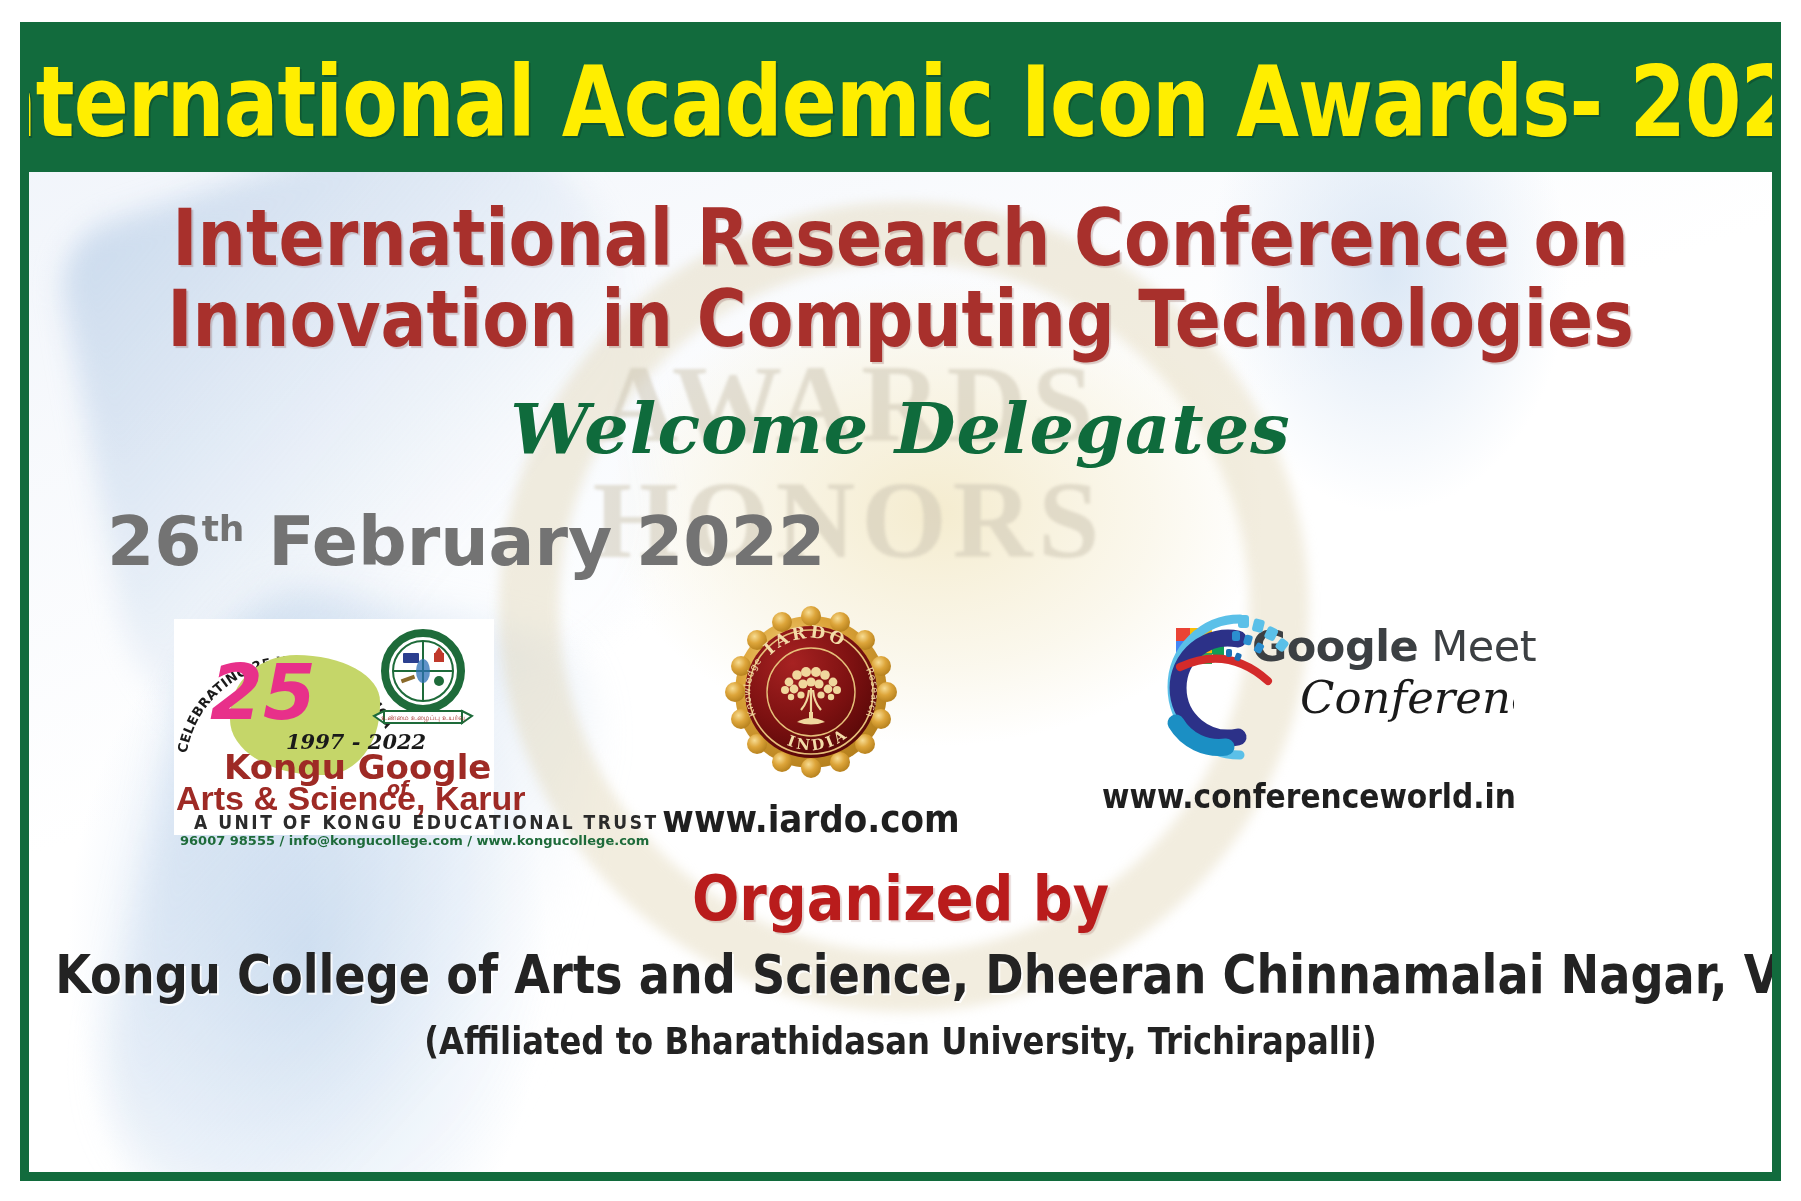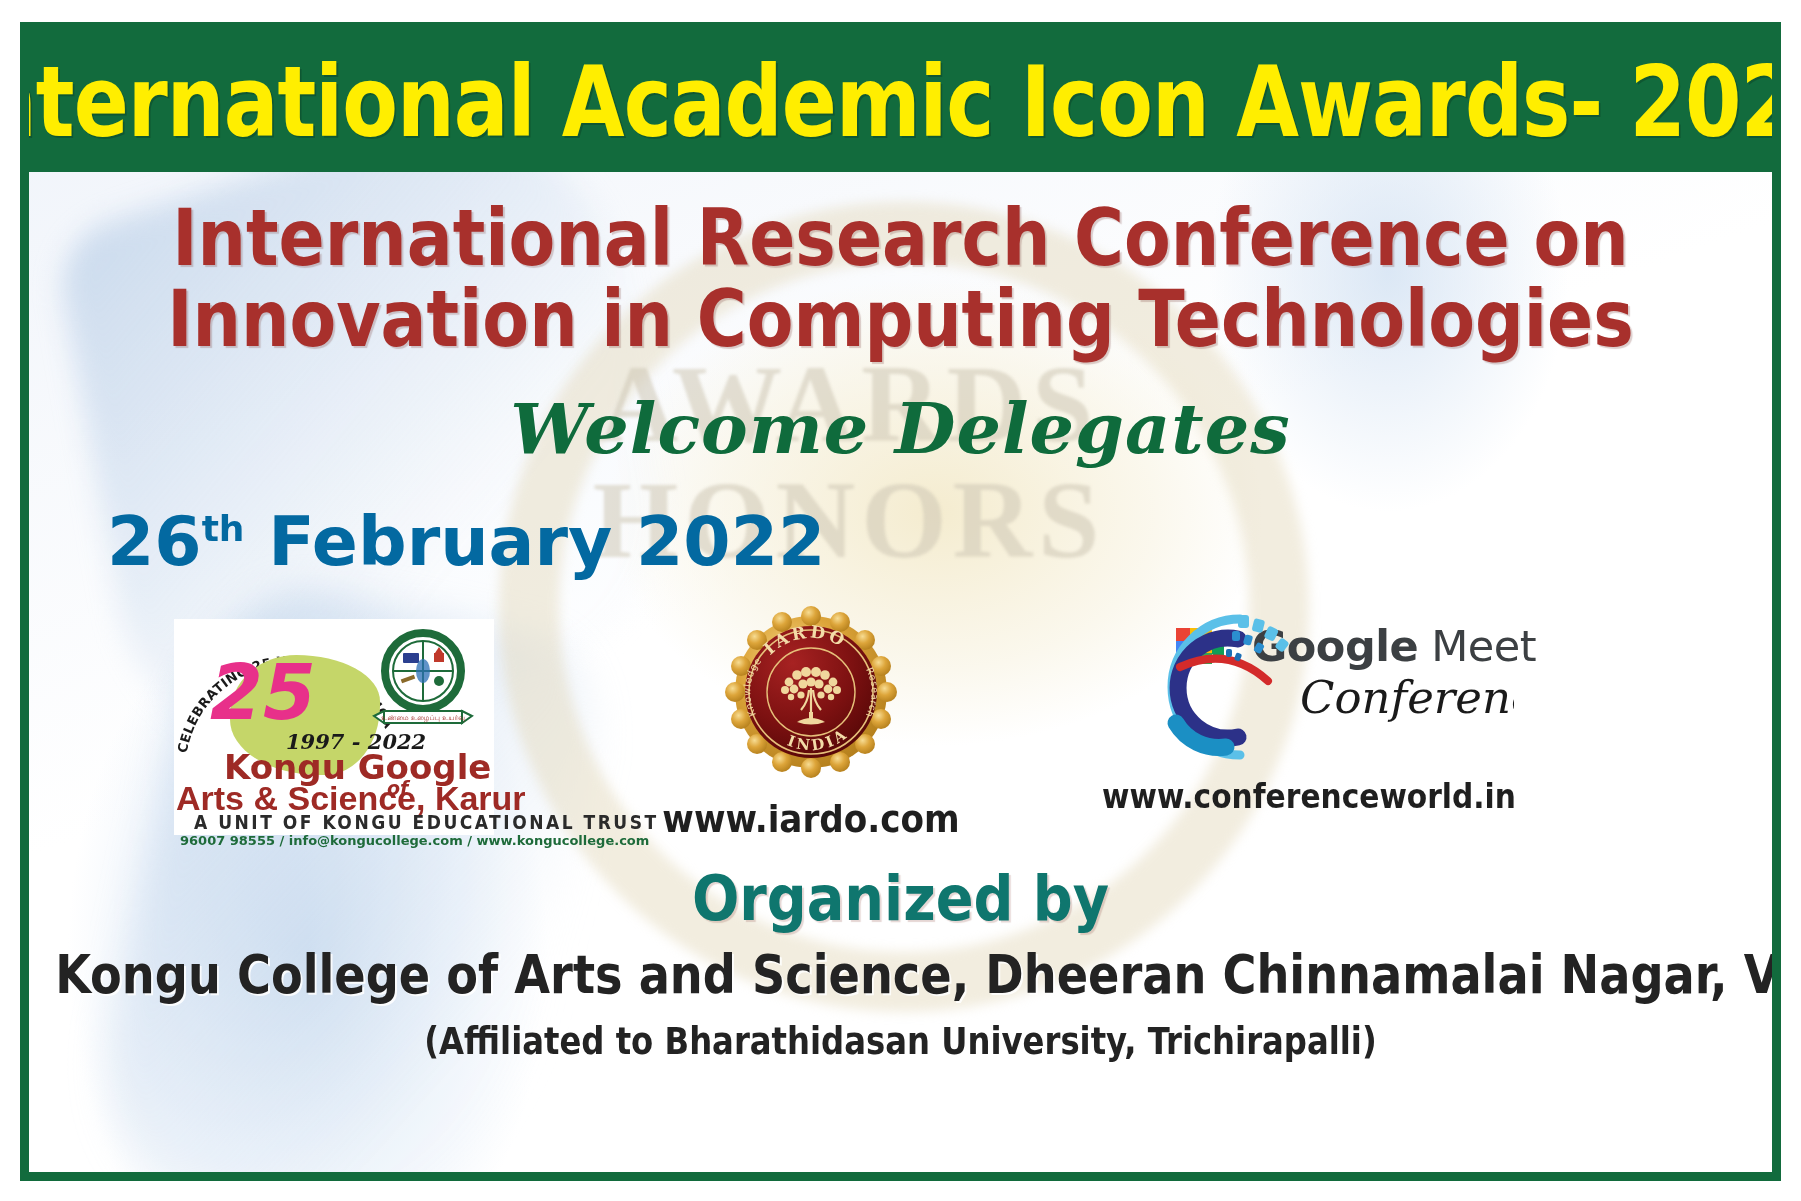--- a/index.html
+++ b/index.html
@@ -155,21 +155,21 @@
     font-family: "DejaVu Serif", "Liberation Serif", serif;
     font-style: italic;
     font-weight: bold;
     font-size: 70px;
     letter-spacing: 1px;
   }
   .date-line {
     position: absolute;
     left: 78px;
     top: 330px;
-    color: #0369a1;
+    color: #737373;
     font-family: "DejaVu Sans", "Liberation Sans", sans-serif;
     font-weight: bold;
     font-size: 68px;
     letter-spacing: 0px;
     white-space: nowrap;
   }
   .date-line sup {
     font-size: 36px;
     vertical-align: super;
   }
@@ -349,21 +349,21 @@
     font-size: 33px;
     color: #1f1f1f;
   }
   
   .organized-by {
     position: absolute;
     left: 0;
     right: 0;
     top: 690px;
     text-align: center;
-    color: #0f766e;
+    color: #b91c1c;
     font-family: "DejaVu Sans Condensed", "Liberation Sans Narrow", "Liberation Sans", sans-serif;
     font-weight: bold;
     font-size: 62px;
     text-shadow: 2px 2px 1px rgba(150,90,85,0.25);
   }
   .org-name {
     position: absolute;
     left: 0;
     right: 0;
     top: 772px;

